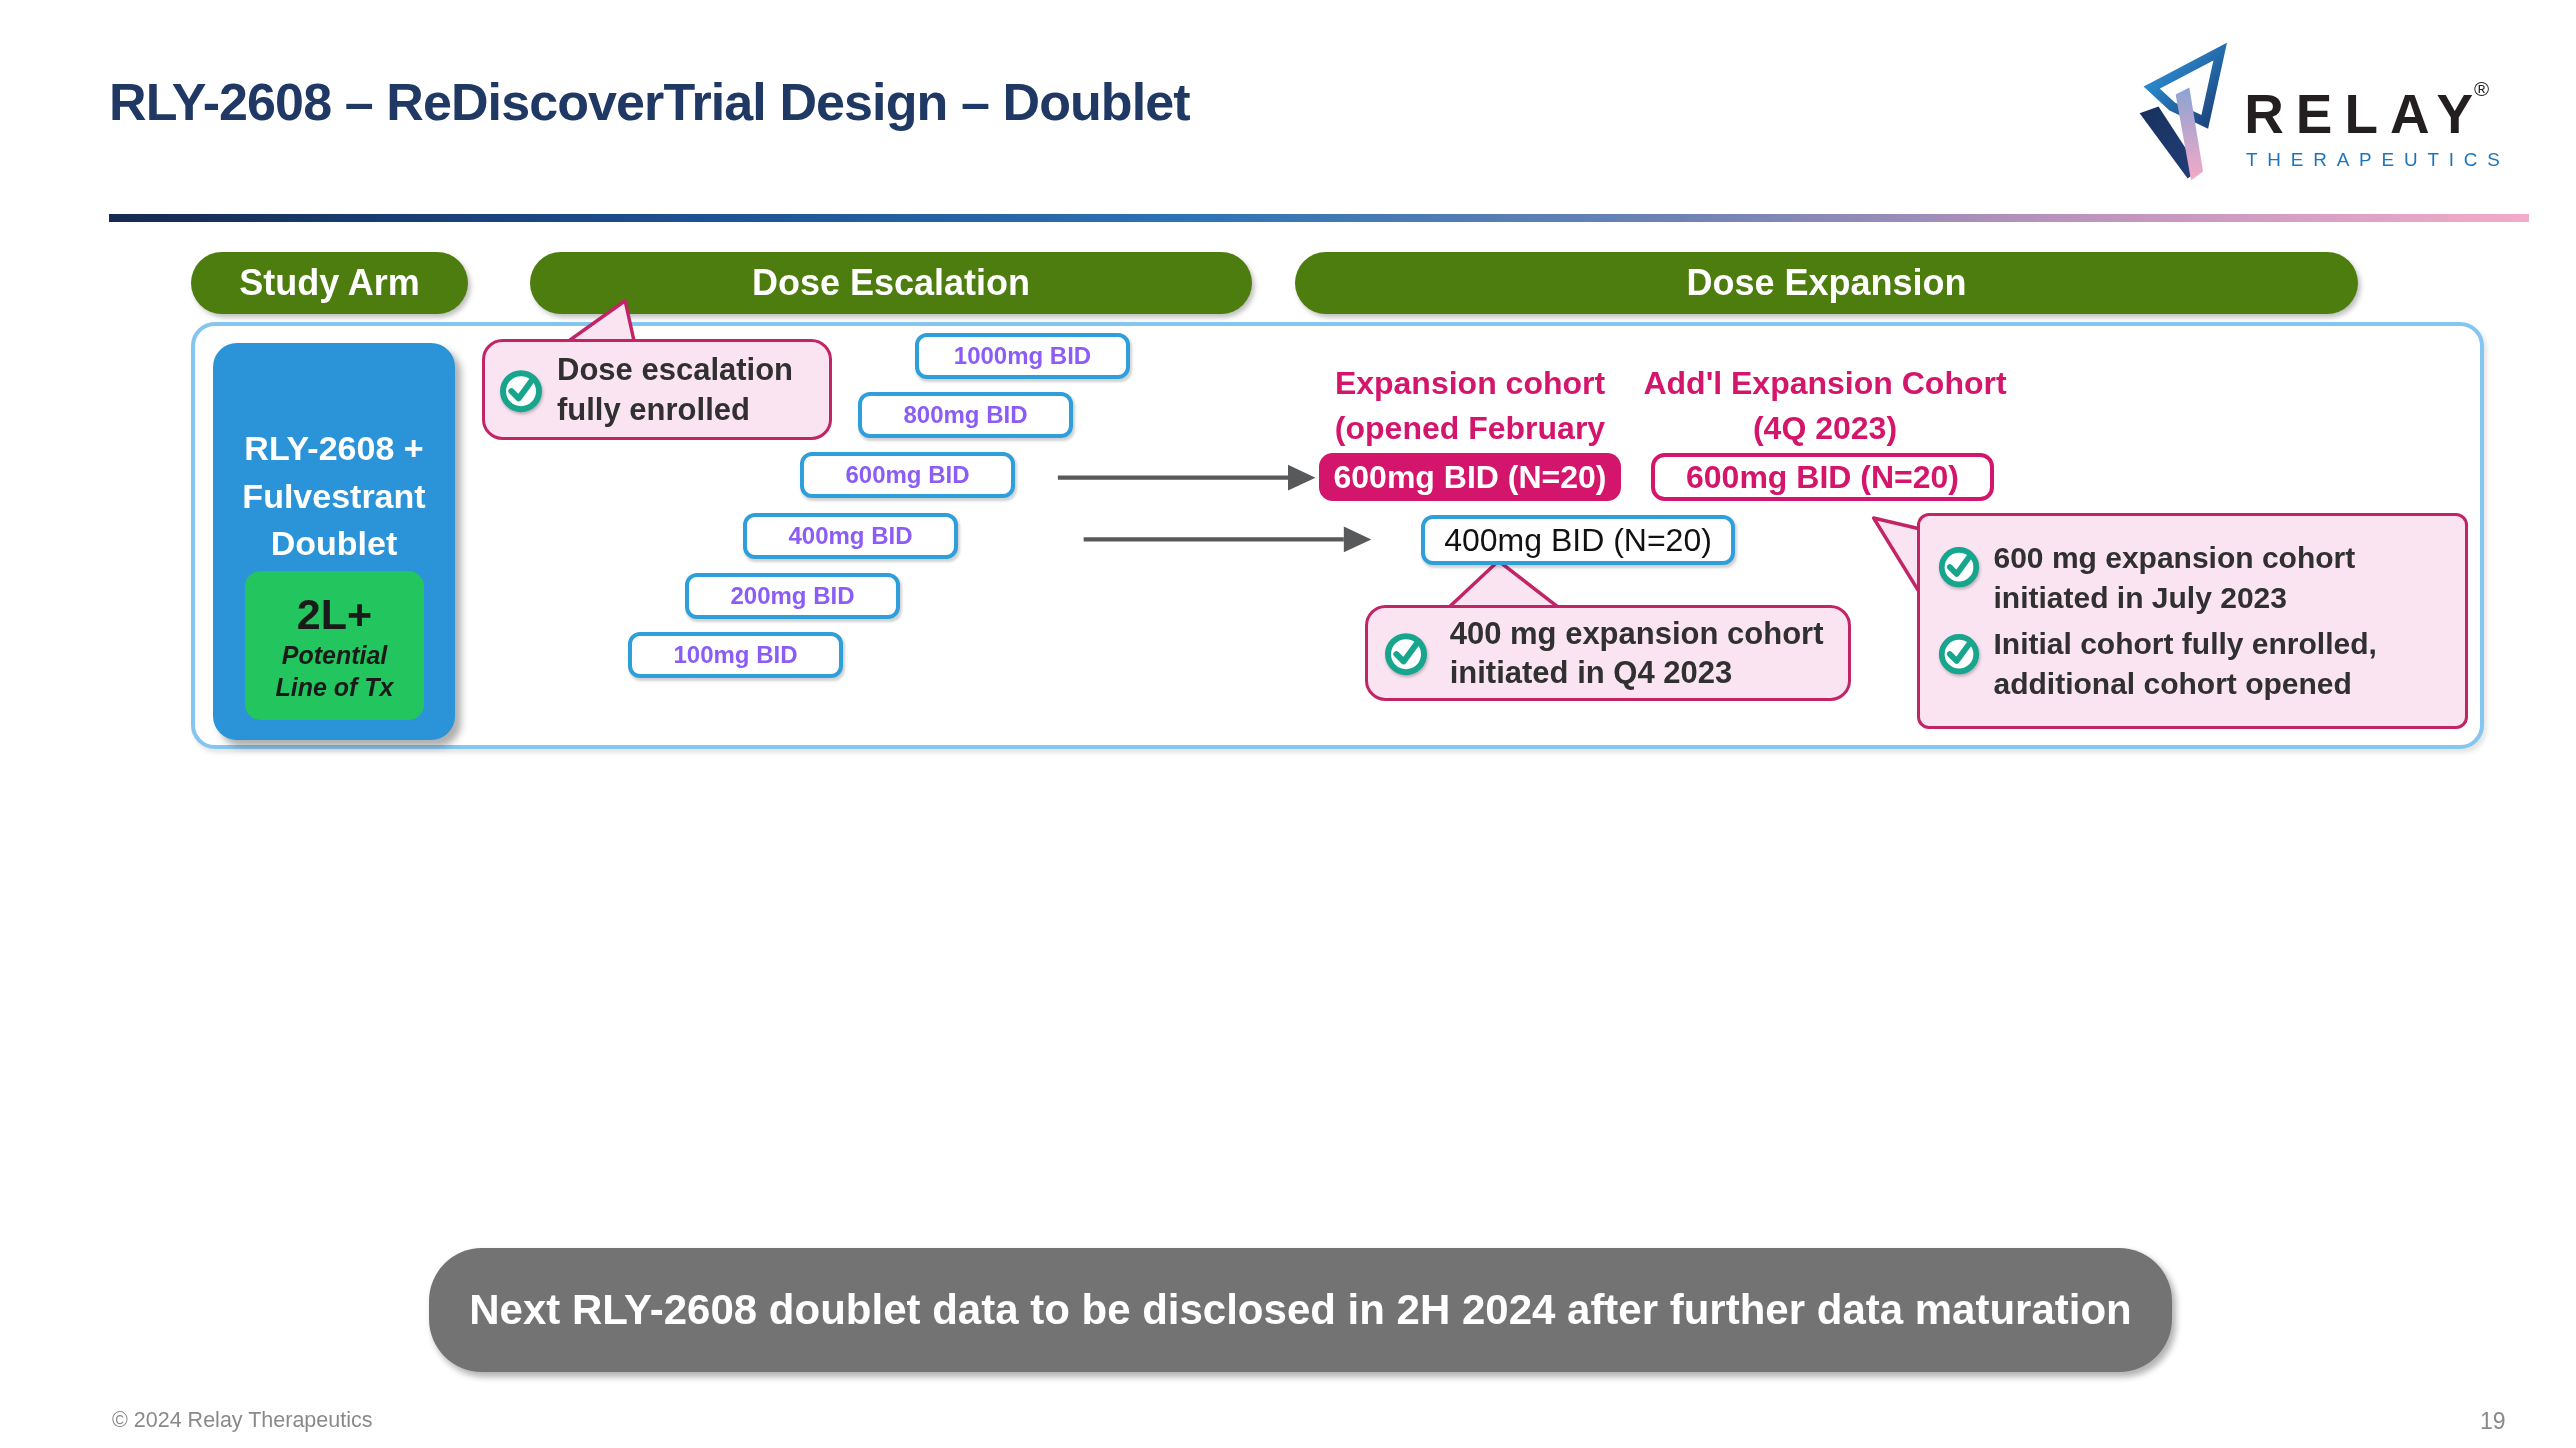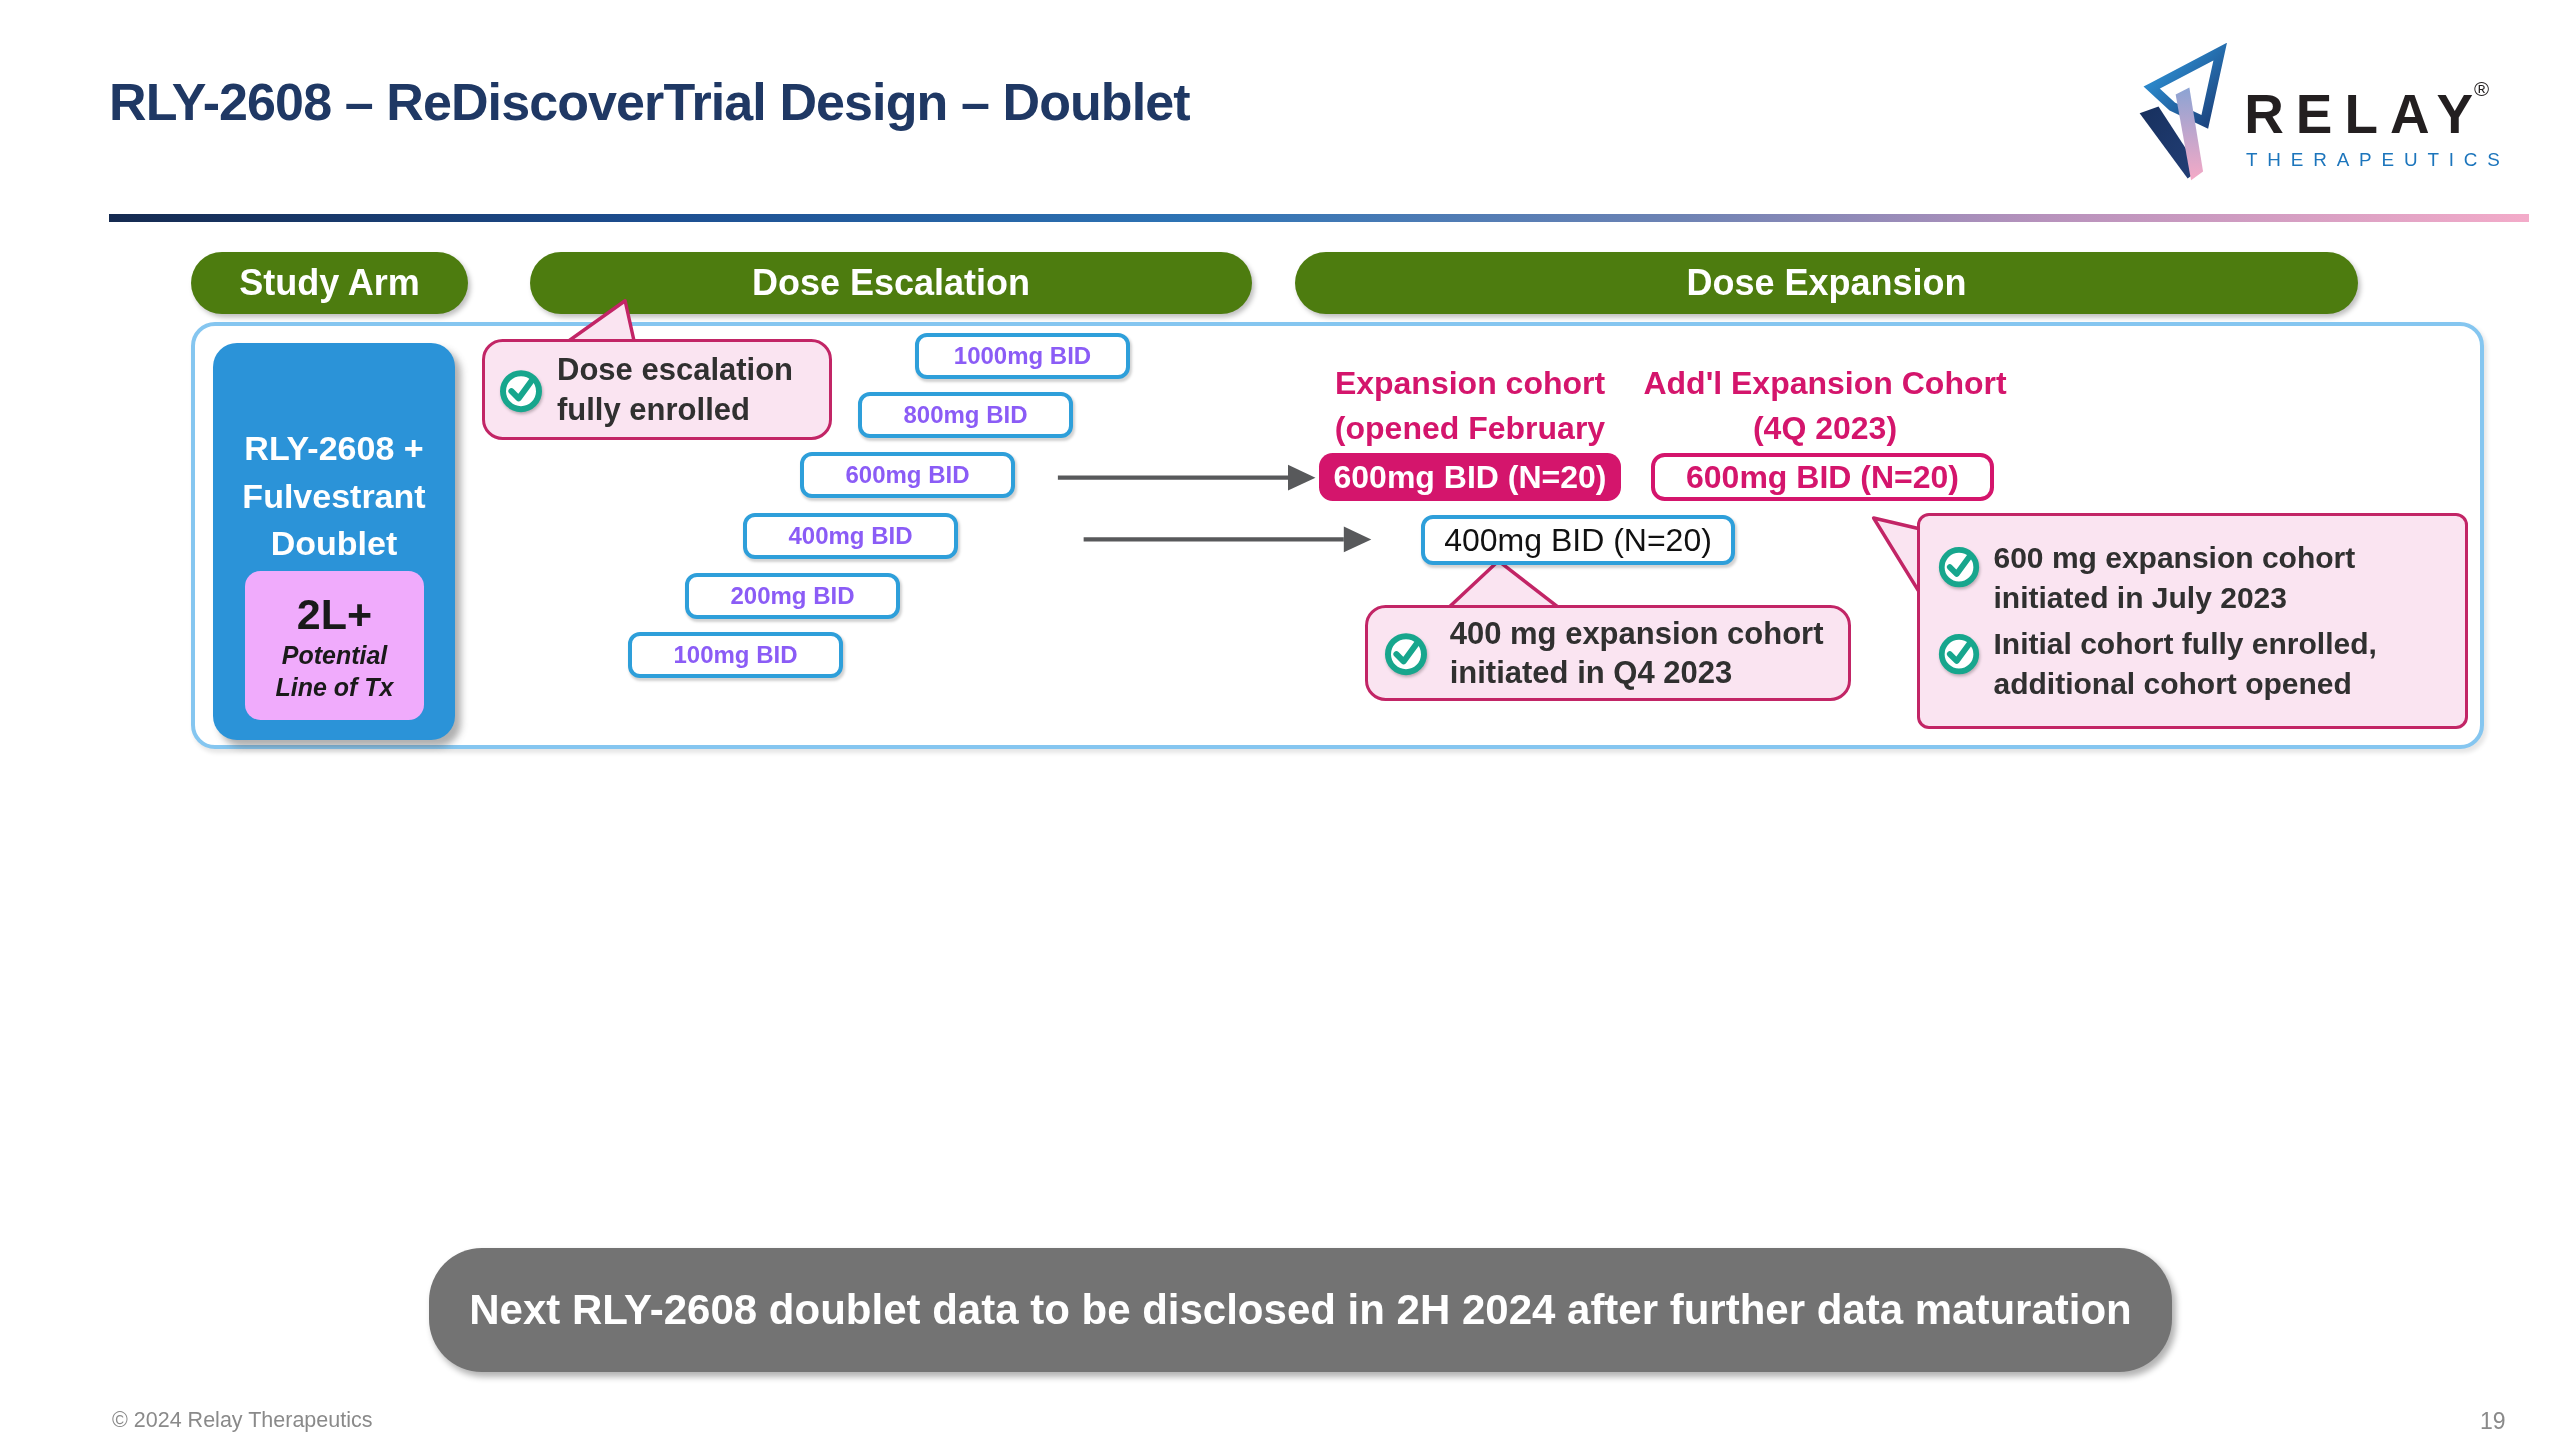--- a/index.html
+++ b/index.html
@@ -26,21 +26,21 @@
     box-shadow:2.6px 3.4px 4.3px rgba(0,0,0,0.10);}
 
   
   #overlay{left:0;top:0;width:2576px;height:1449px;pointer-events:none;}
 
   
   #study-box{left:213px;top:343px;width:242px;height:397px;background:#2B93D8;border-radius:24px;
     box-shadow:6px 6.9px 7.7px rgba(80,80,80,0.45);}
   .study-line{width:242px;text-align:center;color:#fff;font-weight:bold;font-size:34px;line-height:47px;}
   #study-l1{top:82px;}#study-l2{top:130px;}#study-l3{top:177px;}
-  #badge{left:32px;top:228px;width:179px;height:149px;background:#f0abfc;border-radius:15.5px;
+  #badge{left:32px;top:228px;width:179px;height:149px;background:#22c55e;border-radius:15.5px;
     display:flex;flex-direction:column;align-items:center;justify-content:center;}
   #badge-title{font-size:43px;font-weight:bold;color:#1A1A1A;line-height:50px;}
   .badge-sub{font-size:25px;font-weight:bold;font-style:italic;color:#1A1A1A;line-height:32px;}
 
   
   .callout{background:#FAE4F1;border:3.4px solid #C22566;border-radius:20.6px;box-sizing:border-box;
     display:flex;color:#303030;font-weight:bold;}
   #callout-esc{left:482px;top:339px;width:350px;height:101px;align-items:center;gap:12px;padding:0 12px;}
   #callout-esc .ctext{font-size:31px;line-height:40px;}
   #callout-400{left:1365px;top:605px;width:486px;height:96px;align-items:center;gap:20px;padding:0 13.7px;}

